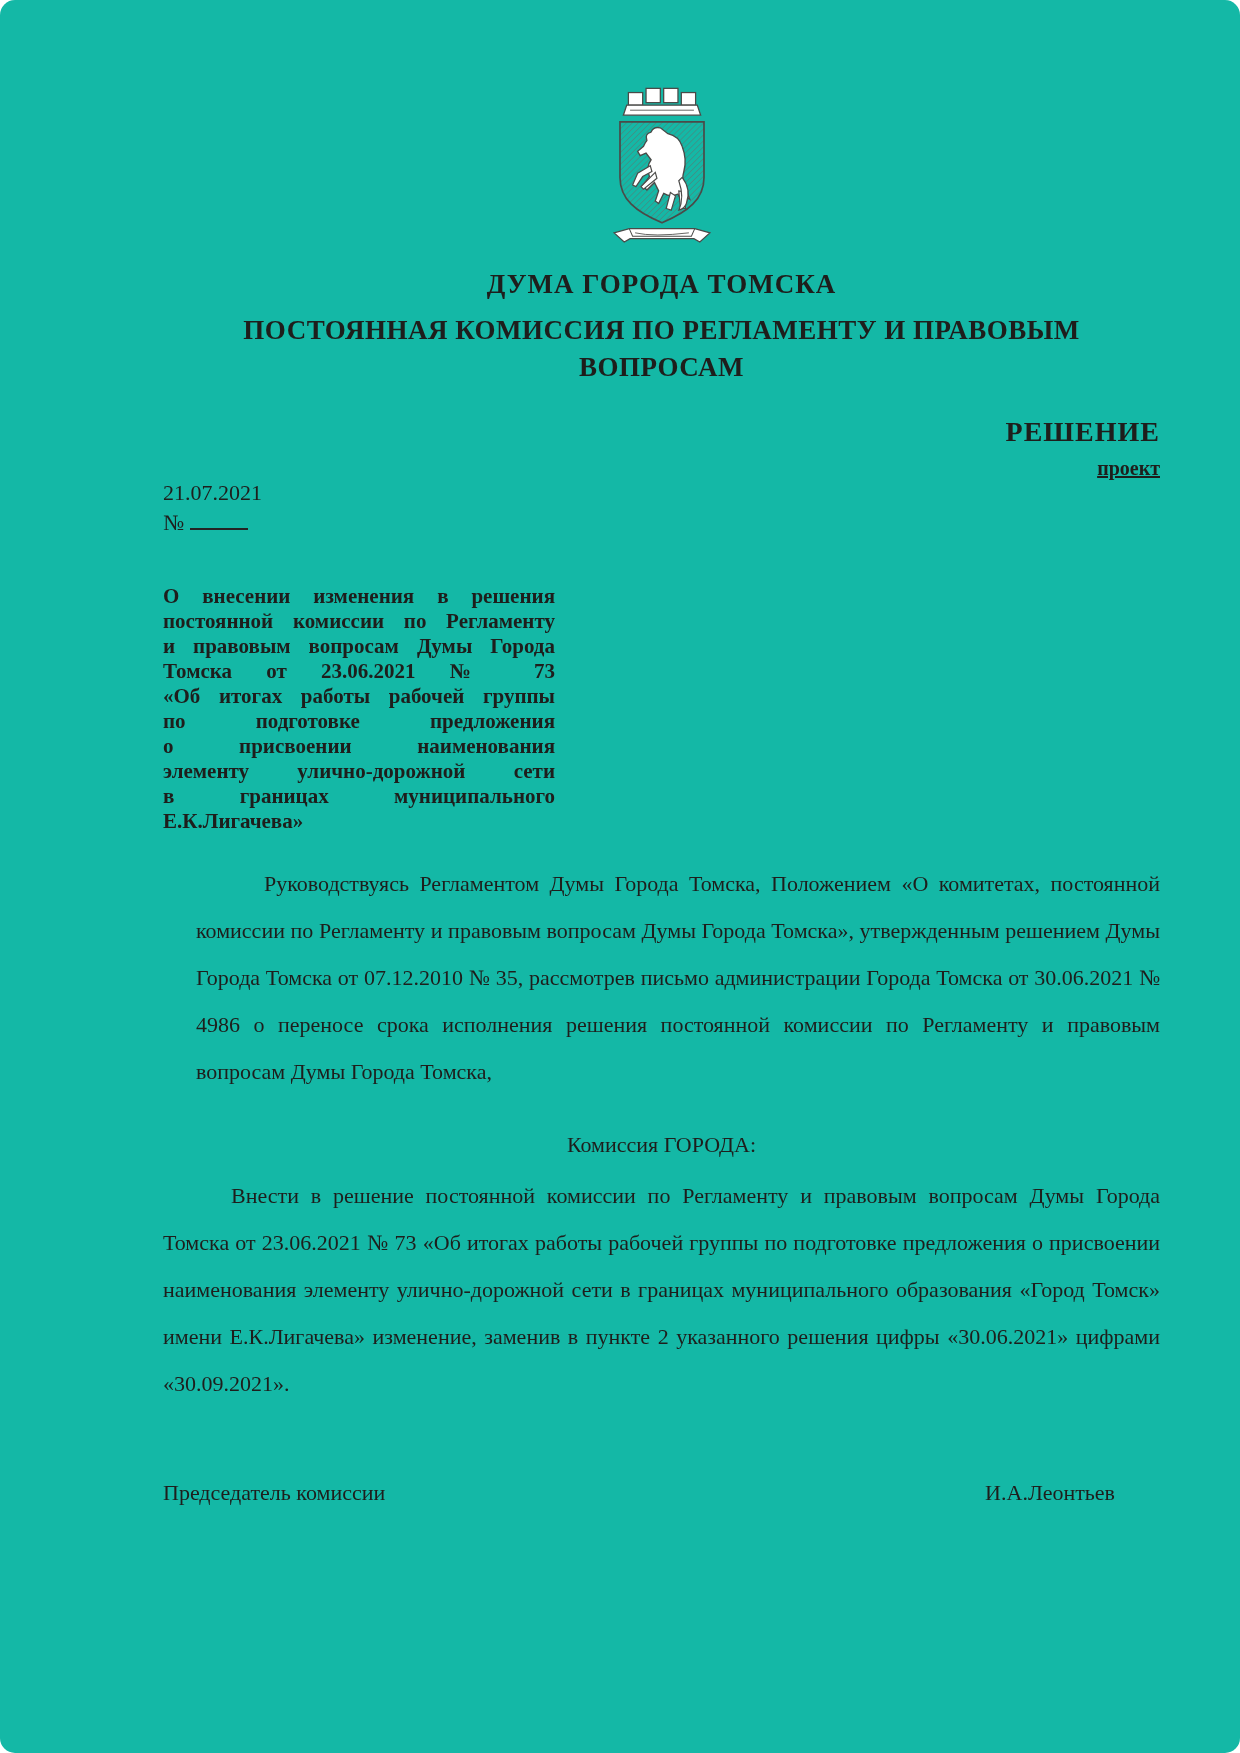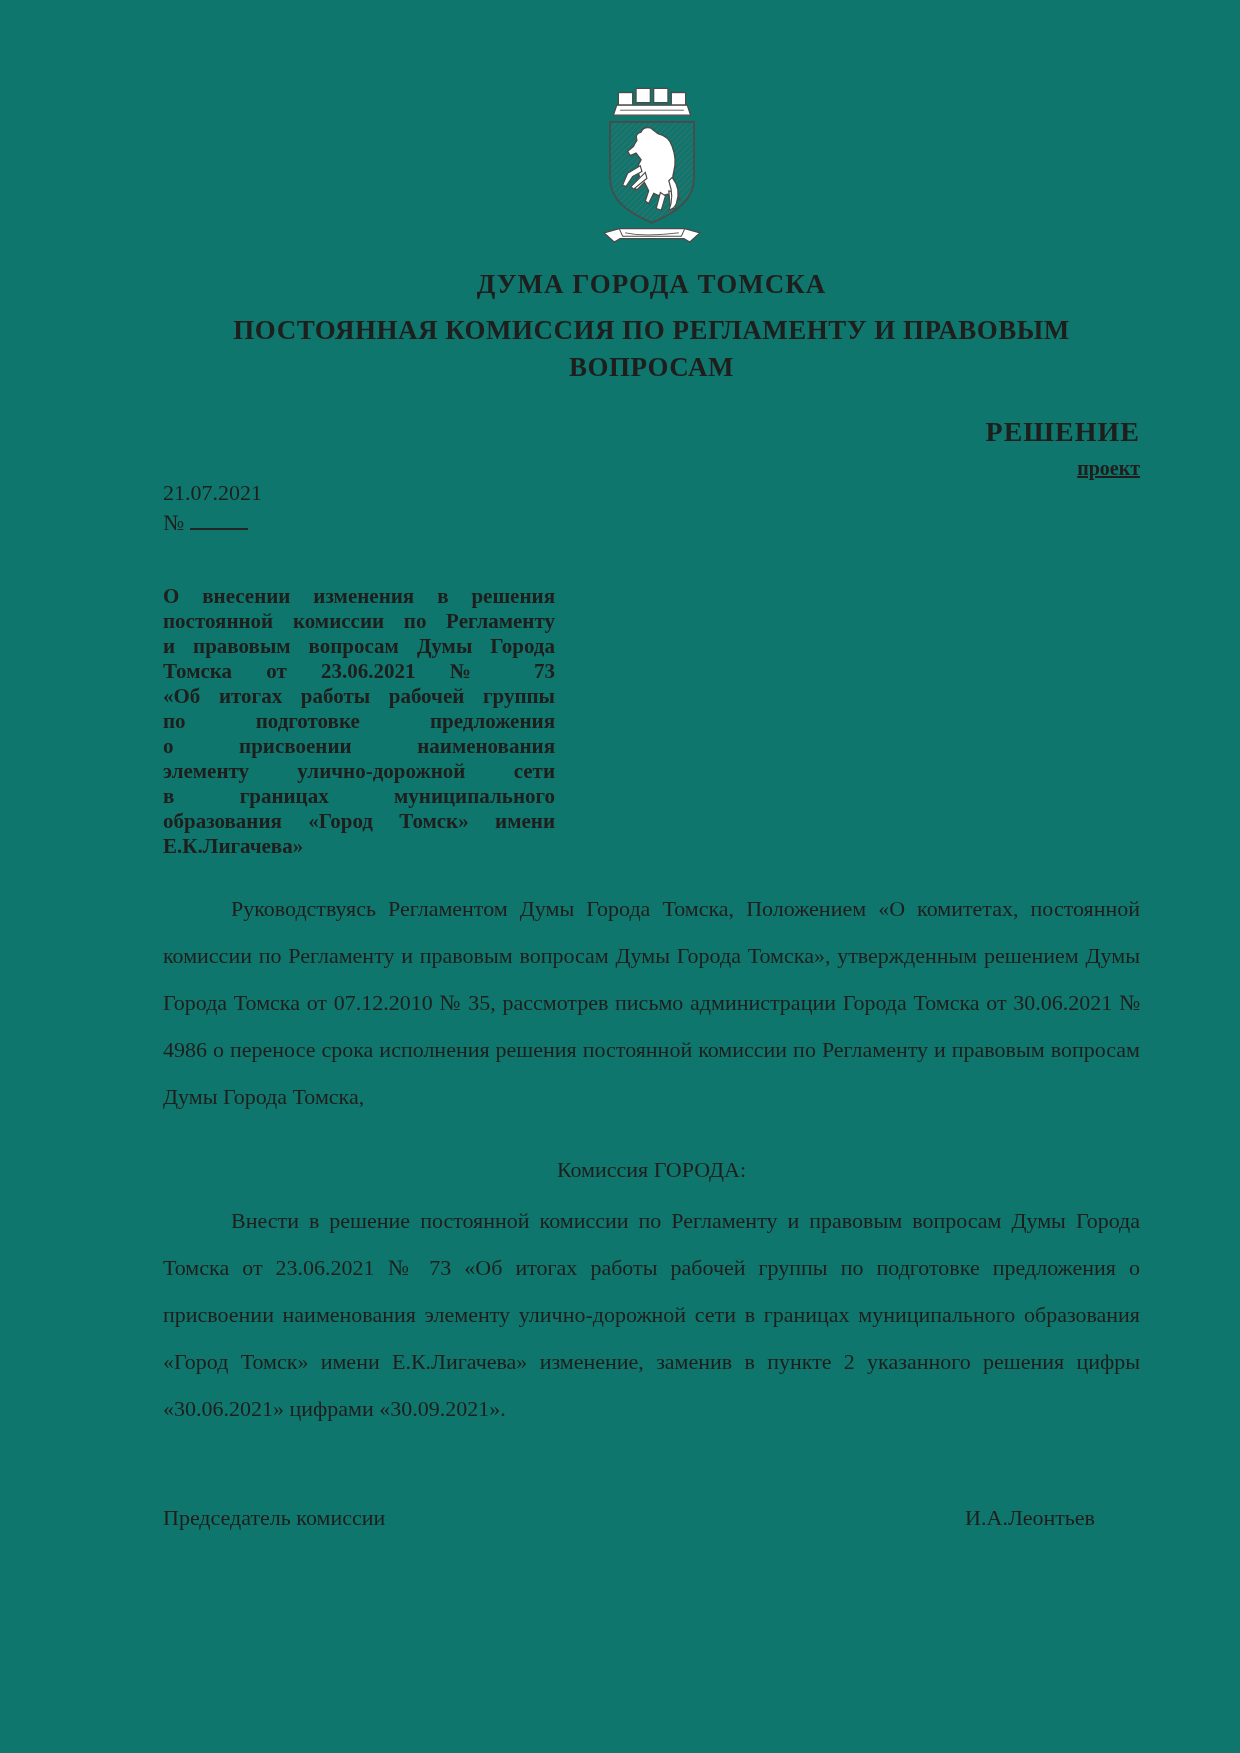--- a/index.html
+++ b/index.html
@@ -10,24 +10,25 @@
   body {
     font-family: "Liberation Serif", "DejaVu Serif", serif;
     color: #1e1e1c;
     -webkit-font-smoothing: antialiased;
   }
   .page {
     position: relative;
     width: 1240px;
     height: 1753px;
     margin: 0 auto;
-    background: #0f766e;
+    background: #14b8a6;
     box-sizing: border-box;
-    padding: 85px 100px 0 163px; 
+    padding: 85px 80px 0 163px; 
     overflow: hidden;
+    border-radius: 15px;
   }
   .emblem-wrap {
     text-align: center;
     height: 168px;
   }
   .emblem-wrap svg { display: inline-block; }
 
   .org-name {
     margin-top: 16px;
     text-align: center;
@@ -97,21 +98,21 @@
   .title-line.last {
     text-align-last: left;
   }
 
   .body-paragraph {
     font-size: 22px;
     line-height: 47px;
     text-align: justify;
     text-indent: 68px;
   }
-  .preamble { margin-top: 26px; }
+  .preamble { margin-top: 26px; margin-left: 33px; }
 
   .resolution-heading {
     margin-top: 26px;
     text-align: center;
     font-size: 22px;
     line-height: 47px;
   }
   .resolution-text { margin-top: 4px; }
 
   .signature-row {
@@ -188,21 +189,20 @@
   <div class="title-block">
     <div class="title-line">О внесении изменения в решения</div>
     <div class="title-line">постоянной комиссии по Регламенту</div>
     <div class="title-line">и правовым вопросам Думы Города</div>
     <div class="title-line">Томска от 23.06.2021 № 73</div>
     <div class="title-line">«Об итогах работы рабочей группы</div>
     <div class="title-line">по подготовке предложения</div>
     <div class="title-line">о присвоении наименования</div>
     <div class="title-line">элементу улично-дорожной сети</div>
     <div class="title-line">в границах муниципального</div>
-    <div class="title-line">образования «Город Томск» имени</div>
     <div class="title-line last">Е.К.Лигачева»</div>
   </div>
 
   <div class="body-paragraph preamble">Руководствуясь Регламентом Думы Города Томска, Положением «О комитетах, постоянной комиссии по Регламенту и правовым вопросам Думы Города Томска», утвержденным решением Думы Города Томска от 07.12.2010 № 35, рассмотрев письмо администрации Города Томска от 30.06.2021 № 4986 о переносе срока исполнения решения постоянной комиссии по Регламенту и правовым вопросам Думы Города Томска,</div>
 
   <div class="resolution-heading">Комиссия ГОРОДА:</div>
 
   <div class="body-paragraph resolution-text">Внести в решение постоянной комиссии по Регламенту и правовым вопросам Думы Города Томска от 23.06.2021 № 73 «Об итогах работы рабочей группы по подготовке предложения о присвоении наименования элементу улично-дорожной сети в границах муниципального образования «Город Томск» имени Е.К.Лигачева» изменение, заменив в пункте 2 указанного решения цифры «30.06.2021» цифрами «30.09.2021».</div>
 
   <div class="signature-row">

